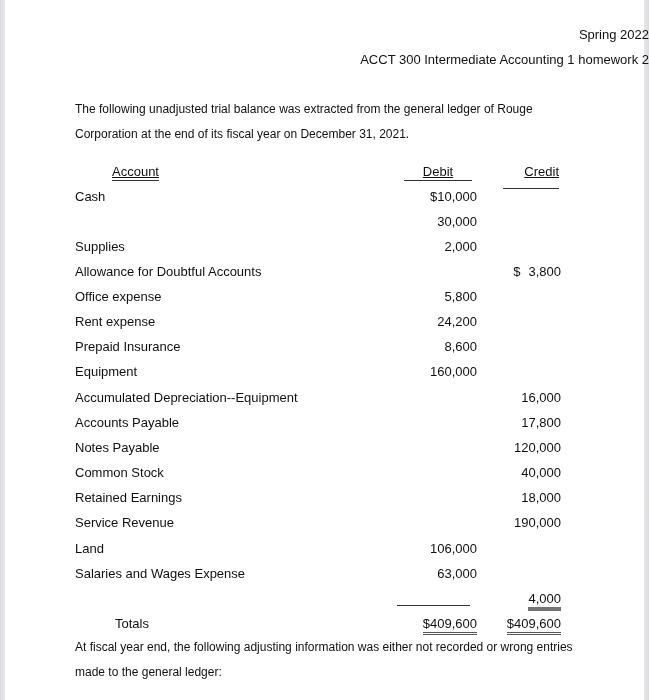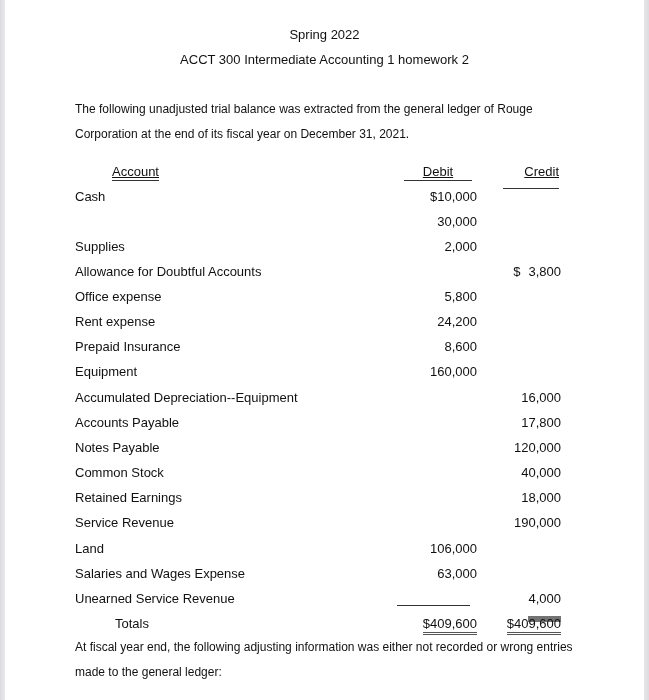--- a/index.html
+++ b/index.html
@@ -22,21 +22,21 @@
     .edge-right {
       position: absolute; right: 0; top: 0; bottom: 0; width: 5px;
       background: linear-gradient(to right, #e6e6e9, #dcdce0);
     }
     .page {
       position: absolute; left: 5px; top: 0; right: 5px; bottom: 0;
       background: #ffffff;
     }
     .title {
       position: absolute; left: 0; right: 0;
-      text-align: center;
+      text-align: right;
       font-size: 13px;
     }
     .title.t1 { top: 27px; }
     .title.t2 { top: 52px; }
     .para {
       position: absolute; left: 75px; width: 500px;
       font-size: 12px; line-height: 25px;
     }
     .para.intro { top: 97px; }
     .para.outro { top: 635px; }
@@ -57,21 +57,21 @@
       border-bottom: 1px solid #333; padding-bottom: 9px;
     }
     .row {
       position: absolute; left: 0; right: 0; height: 18px;
       font-size: 13px;
     }
     .row .name { position: absolute; left: 75px; }
     .row .debit { position: absolute; right: 172px; text-align: right; }
     .row .credit { position: absolute; right: 88px; text-align: center; }
     .row .credit .dollar { margin-right: 8px; }
-    .single-ul { border-bottom: 6px solid #737373; padding-bottom: 10px; }
+    .single-ul { border-bottom: 4px solid #737373; padding-bottom: 1px; }
     .blank-ul {
       position: absolute; top: 605px; left: 397px; width: 73px;
       border-bottom: 1px solid #333;
     }
     .totals-name { position: absolute; left: 115px; }
     .double-ul {
       border-bottom: 3px double #555;
       padding-bottom: 1px;
     }
   </style>
@@ -150,21 +150,20 @@
   </div>
   <div class="row" style="top:541px">
     <span class="name">Land</span>
     <span class="debit">106,000</span>
   </div>
   <div class="row" style="top:566px">
     <span class="name">Salaries and Wages Expense</span>
     <span class="debit">63,000</span>
   </div>
   <div class="row" style="top:591px">
-    <span class="name">Unearned Service Revenue</span>
     <span class="credit single-ul">4,000</span>
   </div>
   <div class="blank-ul"></div>
 
   <div class="row" style="top:616px">
     <span class="totals-name">Totals</span>
     <span class="debit double-ul">$409,600</span>
     <span class="credit double-ul">$409,600</span>
   </div>
 </div>

